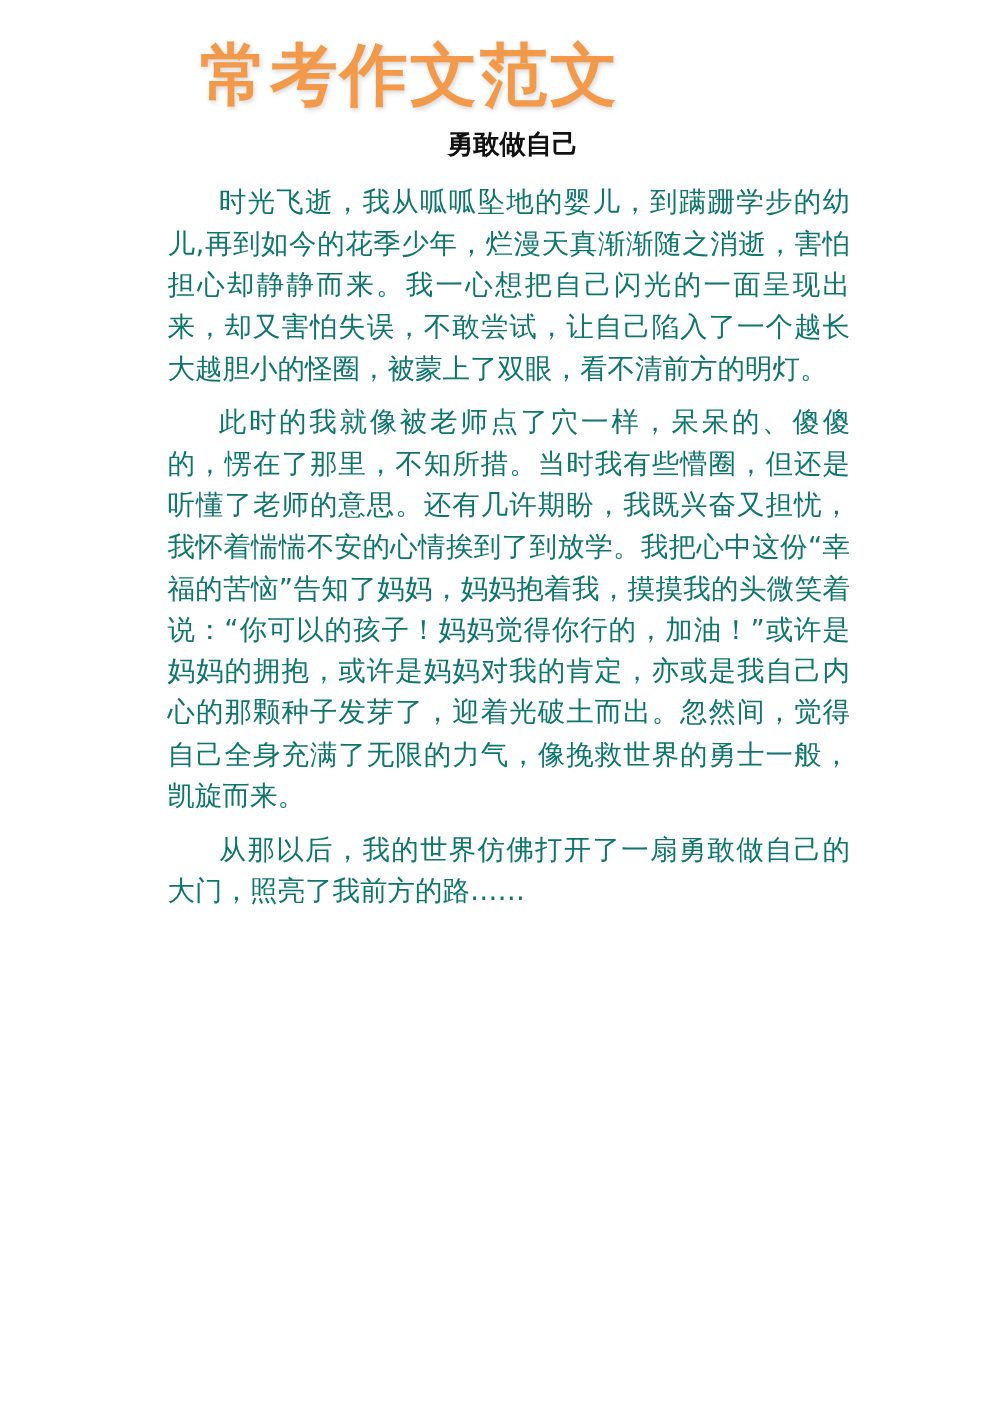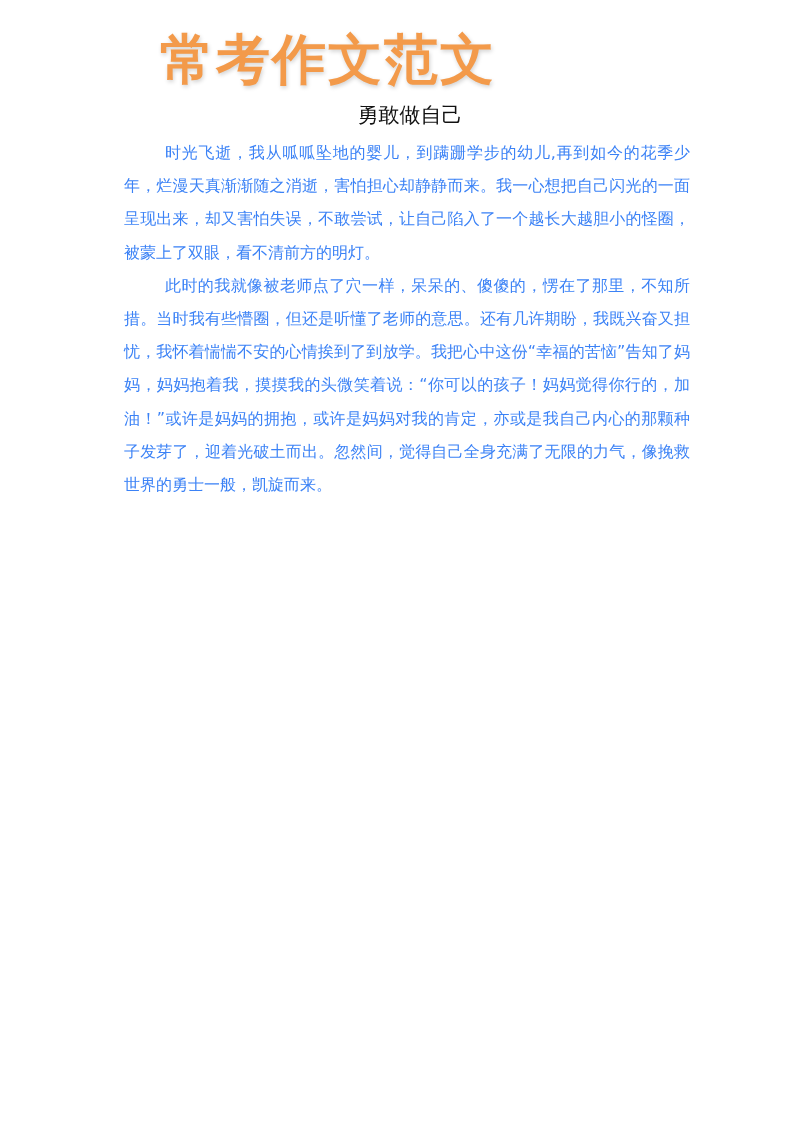--- a/index.html
+++ b/index.html
@@ -27,45 +27,46 @@
       line-height: 60px;
       white-space: nowrap;
     }
     .essay-title {
       position: absolute;
       left: 0;
       width: 800px;
       top: 100px;
       text-align: center;
       font-size: 21px;
-      font-weight: normal;
+      font-weight: bold;
       color: #111111;
       line-height: 30px;
       padding-left: 20px;
       box-sizing: border-box;
     }
     .essay-body {
       position: absolute;
       left: 124px;
       top: 136px;
       width: 566px;
     }
     .para {
-      margin: 0;
-      font-size: 16px;
+      margin: 10px;
+      font-size: 22px;
       line-height: 33.2px;
       text-indent: 41px;
       text-align: justify;
-      color: #3b82f6;
+      color: #0f766e;
       word-break: break-all;
     }
   </style>
 </head>
 <body>
 
 <div>
   <div class="header-title">常考作文范文</div>
   <div class="essay-title">勇敢做自己</div>
   <div class="essay-body">
     <p class="para">时光飞逝，我从呱呱坠地的婴儿，到蹒跚学步的幼儿,再到如今的花季少年，烂漫天真渐渐随之消逝，害怕担心却静静而来。我一心想把自己闪光的一面呈现出来，却又害怕失误，不敢尝试，让自己陷入了一个越长大越胆小的怪圈，被蒙上了双眼，看不清前方的明灯。</p>
     <p class="para">此时的我就像被老师点了穴一样，呆呆的、傻傻的，愣在了那里，不知所措。当时我有些懵圈，但还是听懂了老师的意思。还有几许期盼，我既兴奋又担忧，我怀着惴惴不安的心情挨到了到放学。我把心中这份“幸福的苦恼”告知了妈妈，妈妈抱着我，摸摸我的头微笑着说：“你可以的孩子！妈妈觉得你行的，加油！”或许是妈妈的拥抱，或许是妈妈对我的肯定，亦或是我自己内心的那颗种子发芽了，迎着光破土而出。忽然间，觉得自己全身充满了无限的力气，像挽救世界的勇士一般，凯旋而来。</p>
+    <p class="para">从那以后，我的世界仿佛打开了一扇勇敢做自己的大门，照亮了我前方的路……</p>
   </div>
 </div>
 
 </body></html>

